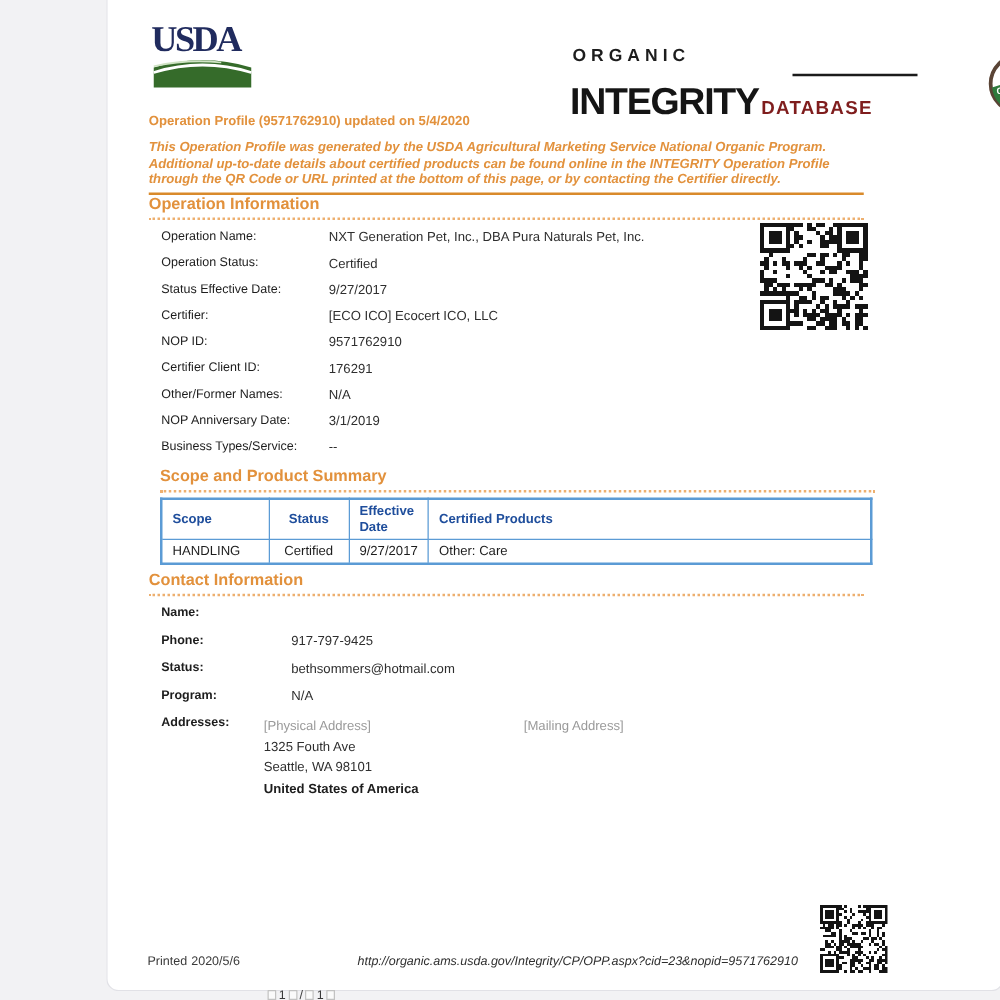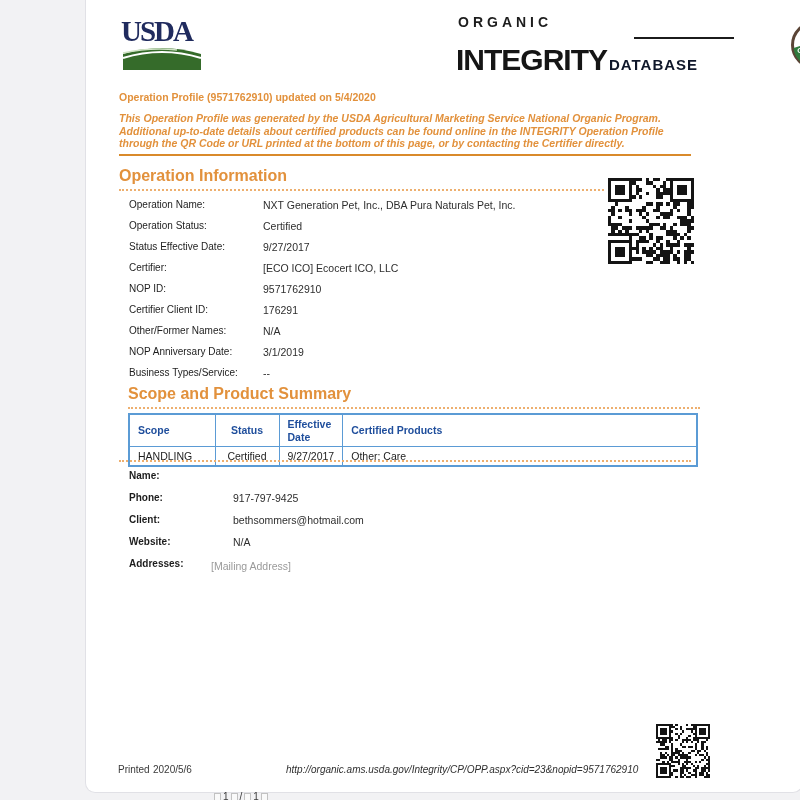--- a/index.html
+++ b/index.html
@@ -16,37 +16,37 @@
     width:718px; height:793px;
     background:#ffffff;
     border-left:1px solid #e1e1e6;
     border-right:1px solid #e1e1e6;
     border-bottom:1px solid #e1e1e6;
     border-radius:0 0 10px 10px;
   }
   
   .hdr { position:absolute; top:14px; left:35px; right:16px; height:62px; }
   .usda-logo { position:absolute; left:0; top:2px; width:82px; height:56px; }
-  .brand { position:absolute; right:0; top:0; width:330px; height:54px; }
+  .brand { position:absolute; right:0; top:22px; width:330px; height:54px; }
   .brand-organic { font-size:14px; letter-spacing:4px; color:#1d1d1d; font-weight:600; margin-left:2px; }
   .brand-row { position:relative; white-space:nowrap; margin-top:-2px; }
   .brand-integrity { font-size:30px; font-weight:800; letter-spacing:-1px; color:#151515; display:inline-block; }
-  .brand-database { font-size:15px; font-weight:600; letter-spacing:1px; color:#0f172a; display:inline-block; margin-left:2px;margin-top:28px; }
+  .brand-database { font-size:15px; font-weight:600; letter-spacing:1px; color:#7f1d1d; display:inline-block; margin-left:2px;margin-top:28px; }
   .brand-line { position:absolute; top:9px; left:178px; width:100px; height:2px; background:#1b1b1b; }
   .seal { position:absolute; right:-54px; top:-8px; width:50px; height:50px; }
   
   .orange { color:#e2913c; }
   .profile-title { position:absolute; top:91px; left:33px; font-size:10.5px; font-weight:bold; }
   .disclaimer {
     position:absolute; top:112px; left:33px; width:572px;
     font-size:10.5px; font-weight:bold; font-style:italic;
     line-height:12.5px; padding-bottom:4px;
     border-bottom:2px solid #d98a2b;
   }
-  .sec-title { font-size:16px; font-weight:bold; color:#e2913c;margin-top:12px; }
+  .sec-title { font-size:13px; font-weight:bold; color:#e2913c; }
   .dotline { border-top:2px dotted #edaf6f; margin-top:4px; }
   
   .sec-op { position:absolute; top:155px; left:33px; width:572px; }
   .fields { margin-top:8px; margin-left:10px; }
   .frow { line-height:12px; margin-bottom:9px; font-size:10.5px; white-space:nowrap; }
   .flabel { display:inline-block; width:112px; font-weight:normal; font-size:10px; color:#1d1d1d; vertical-align:top; }
   .fvalue { display:inline-block; color:#2e2e2e;padding-left:22px; }
   .qr { background:#fff; }
   .qr-top { position:absolute; top:23px; left:487px; width:90px; height:86px; }
   
@@ -367,28 +367,35 @@
           <td class="col-scope">HANDLING</td>
           <td class="col-status">Certified</td>
           <td class="col-eff">9/27/2017</td>
           <td class="col-prod">Other: Care</td>
         </tr>
       </tbody>
     </table>
   </div>
 
   <div class="sec-contact">
+    <div class="sec-title">Contact Information</div>
     <div class="dotline"></div>
     <div class="fields">
       <div class="crow"><span class="clabel">Name:</span><span class="fvalue"></span></div>
       <div class="crow"><span class="clabel">Phone:</span><span class="fvalue">917-797-9425</span></div>
-      <div class="crow"><span class="clabel">Client:</span><span class="fvalue">bethsommers@hotmail.com</span></div>
-      <div class="crow"><span class="clabel">Website:</span><span class="fvalue">N/A</span></div>
+      <div class="crow"><span class="clabel">Status:</span><span class="fvalue">bethsommers@hotmail.com</span></div>
+      <div class="crow"><span class="clabel">Program:</span><span class="fvalue">N/A</span></div>
       <div class="crow">
         <span class="clabel">Addresses:</span><span class="addr-wrap" style="display:inline-flex;vertical-align:top;">
+          <span class="addr-col">
+            <span class="addr-tag" style="display:block;">[Physical Address]</span>
+            <span class="addr-line" style="display:block;">1325 Fouth Ave</span>
+            <span class="addr-line" style="display:block;">Seattle, WA 98101</span>
+            <span class="addr-line addr-country" style="display:block;">United States of America</span>
+          </span>
           <span class="addr-col">
             <span class="addr-tag" style="display:block;">[Mailing Address]</span>
           </span>
         </span>
       </div>
     </div>
   </div>
 
   <div class="footer">
     <span class="f-printed">Printed</span>

